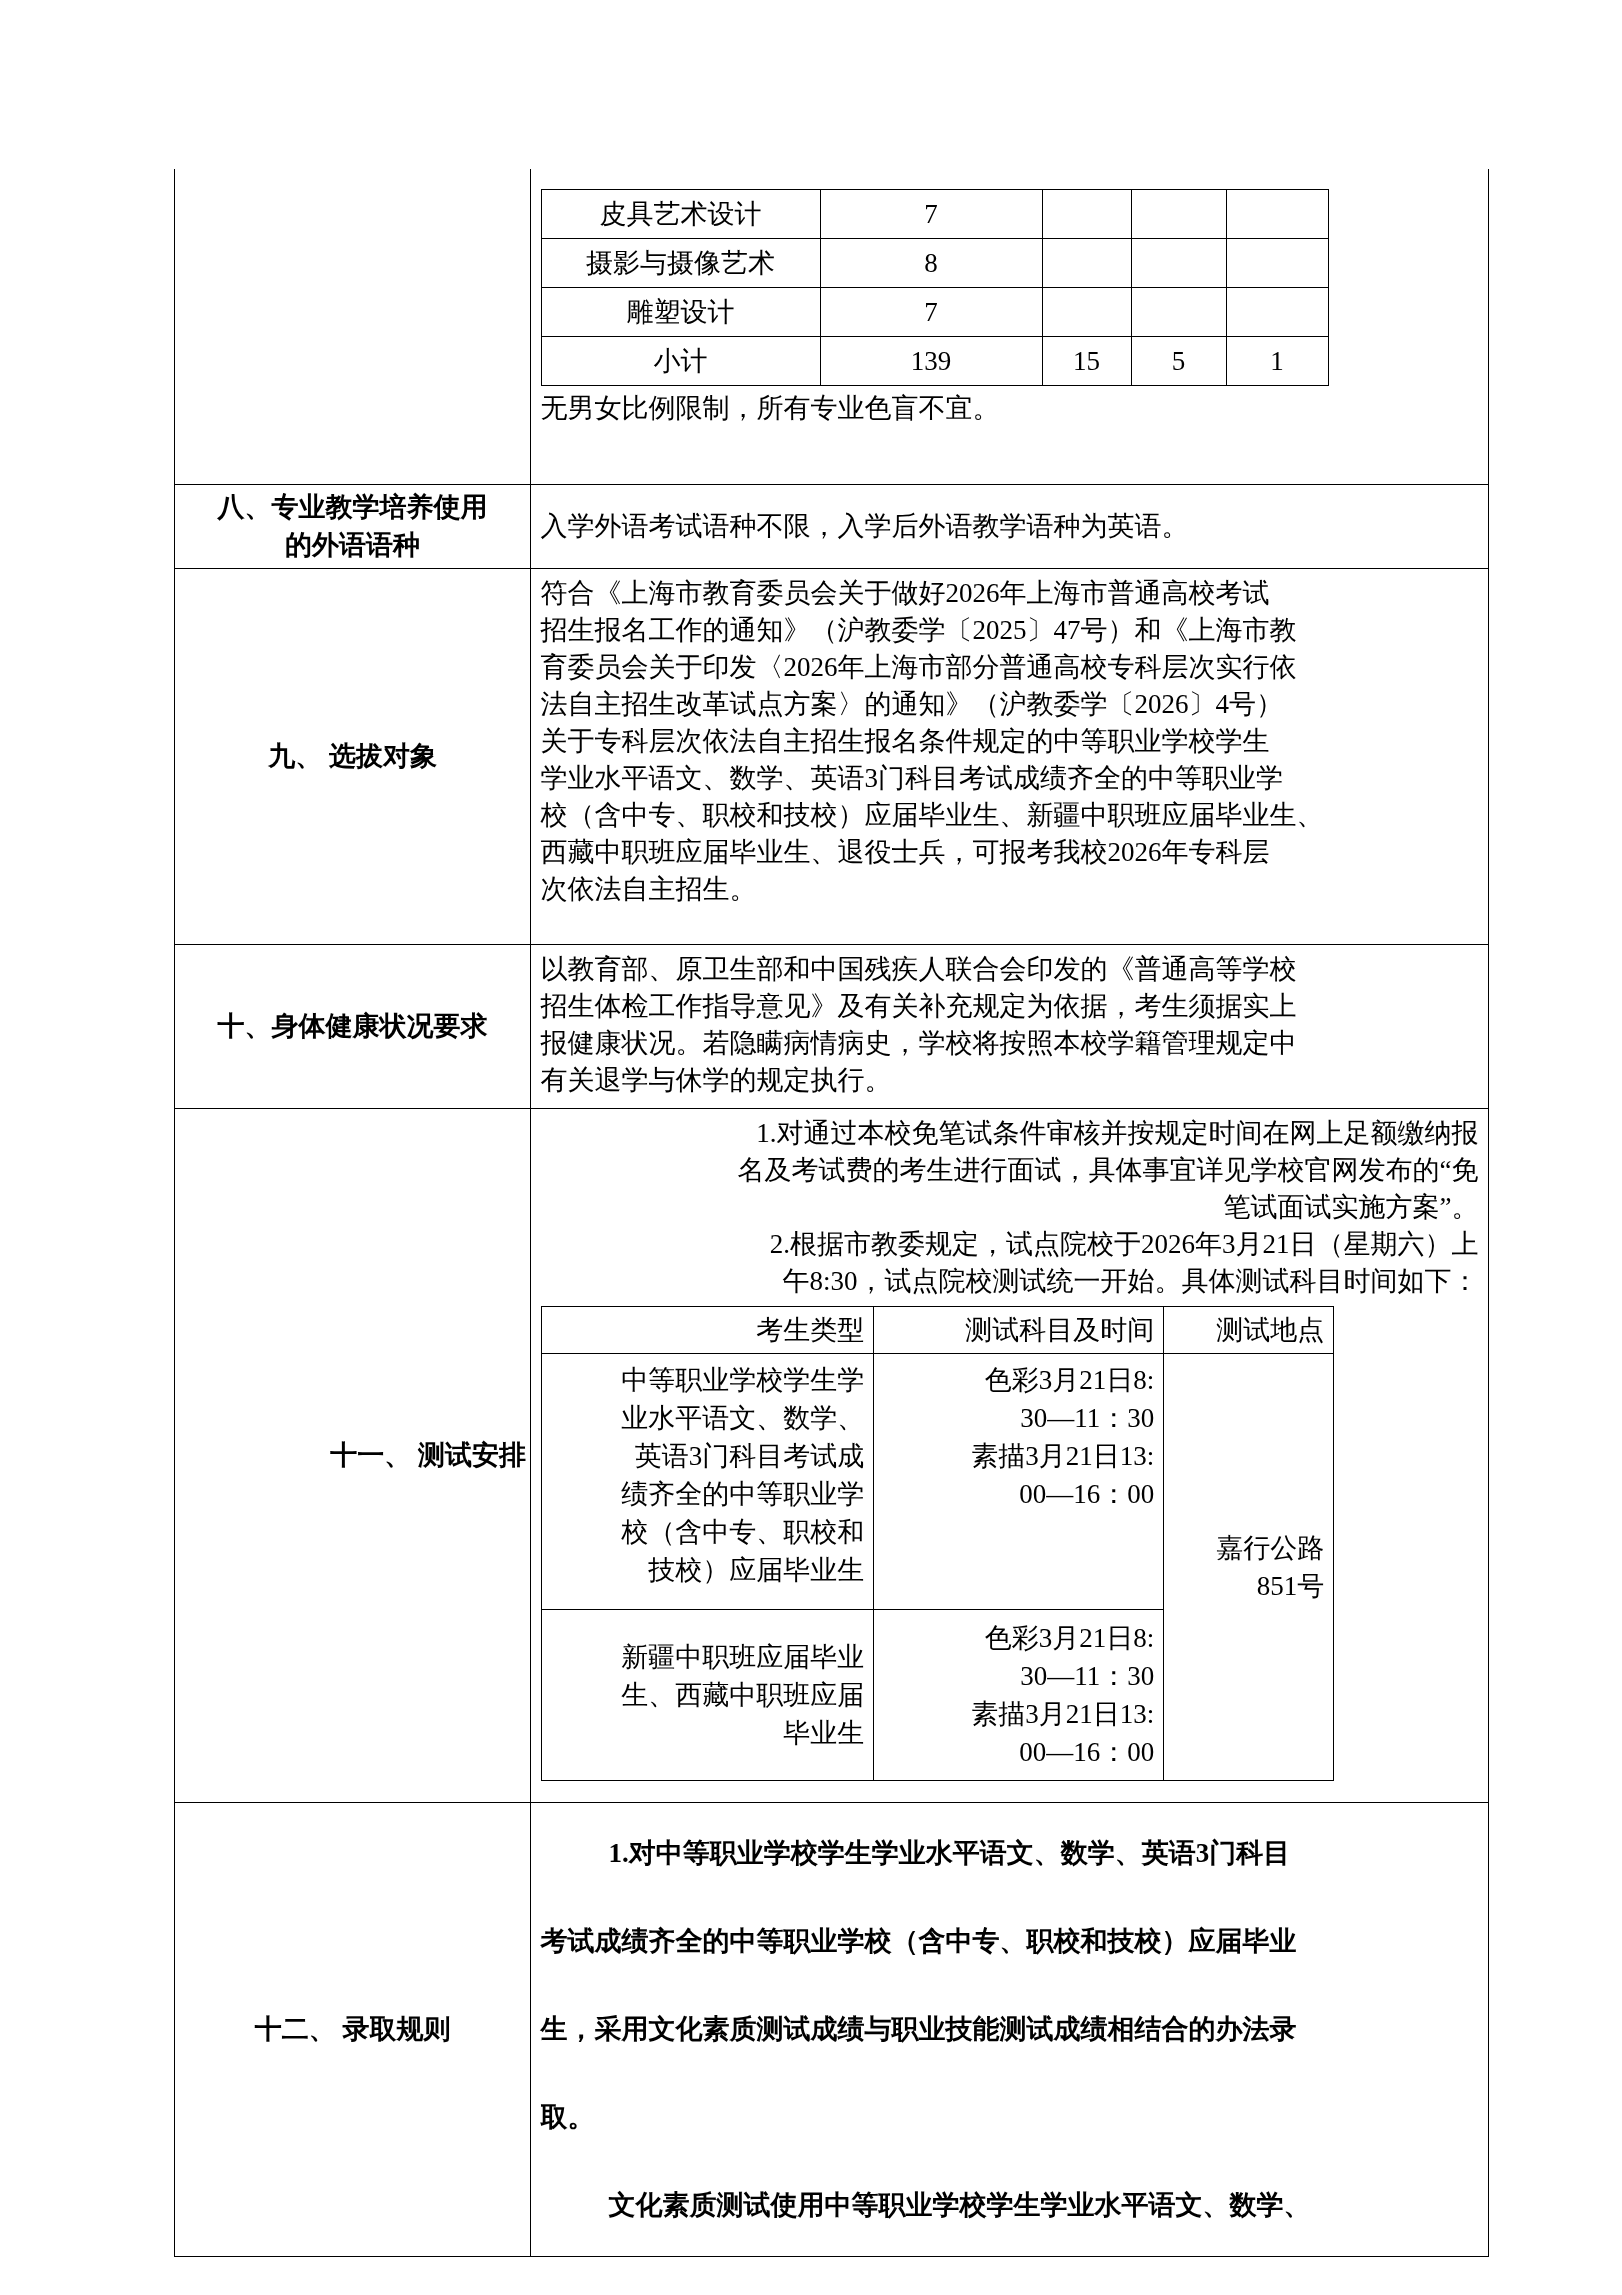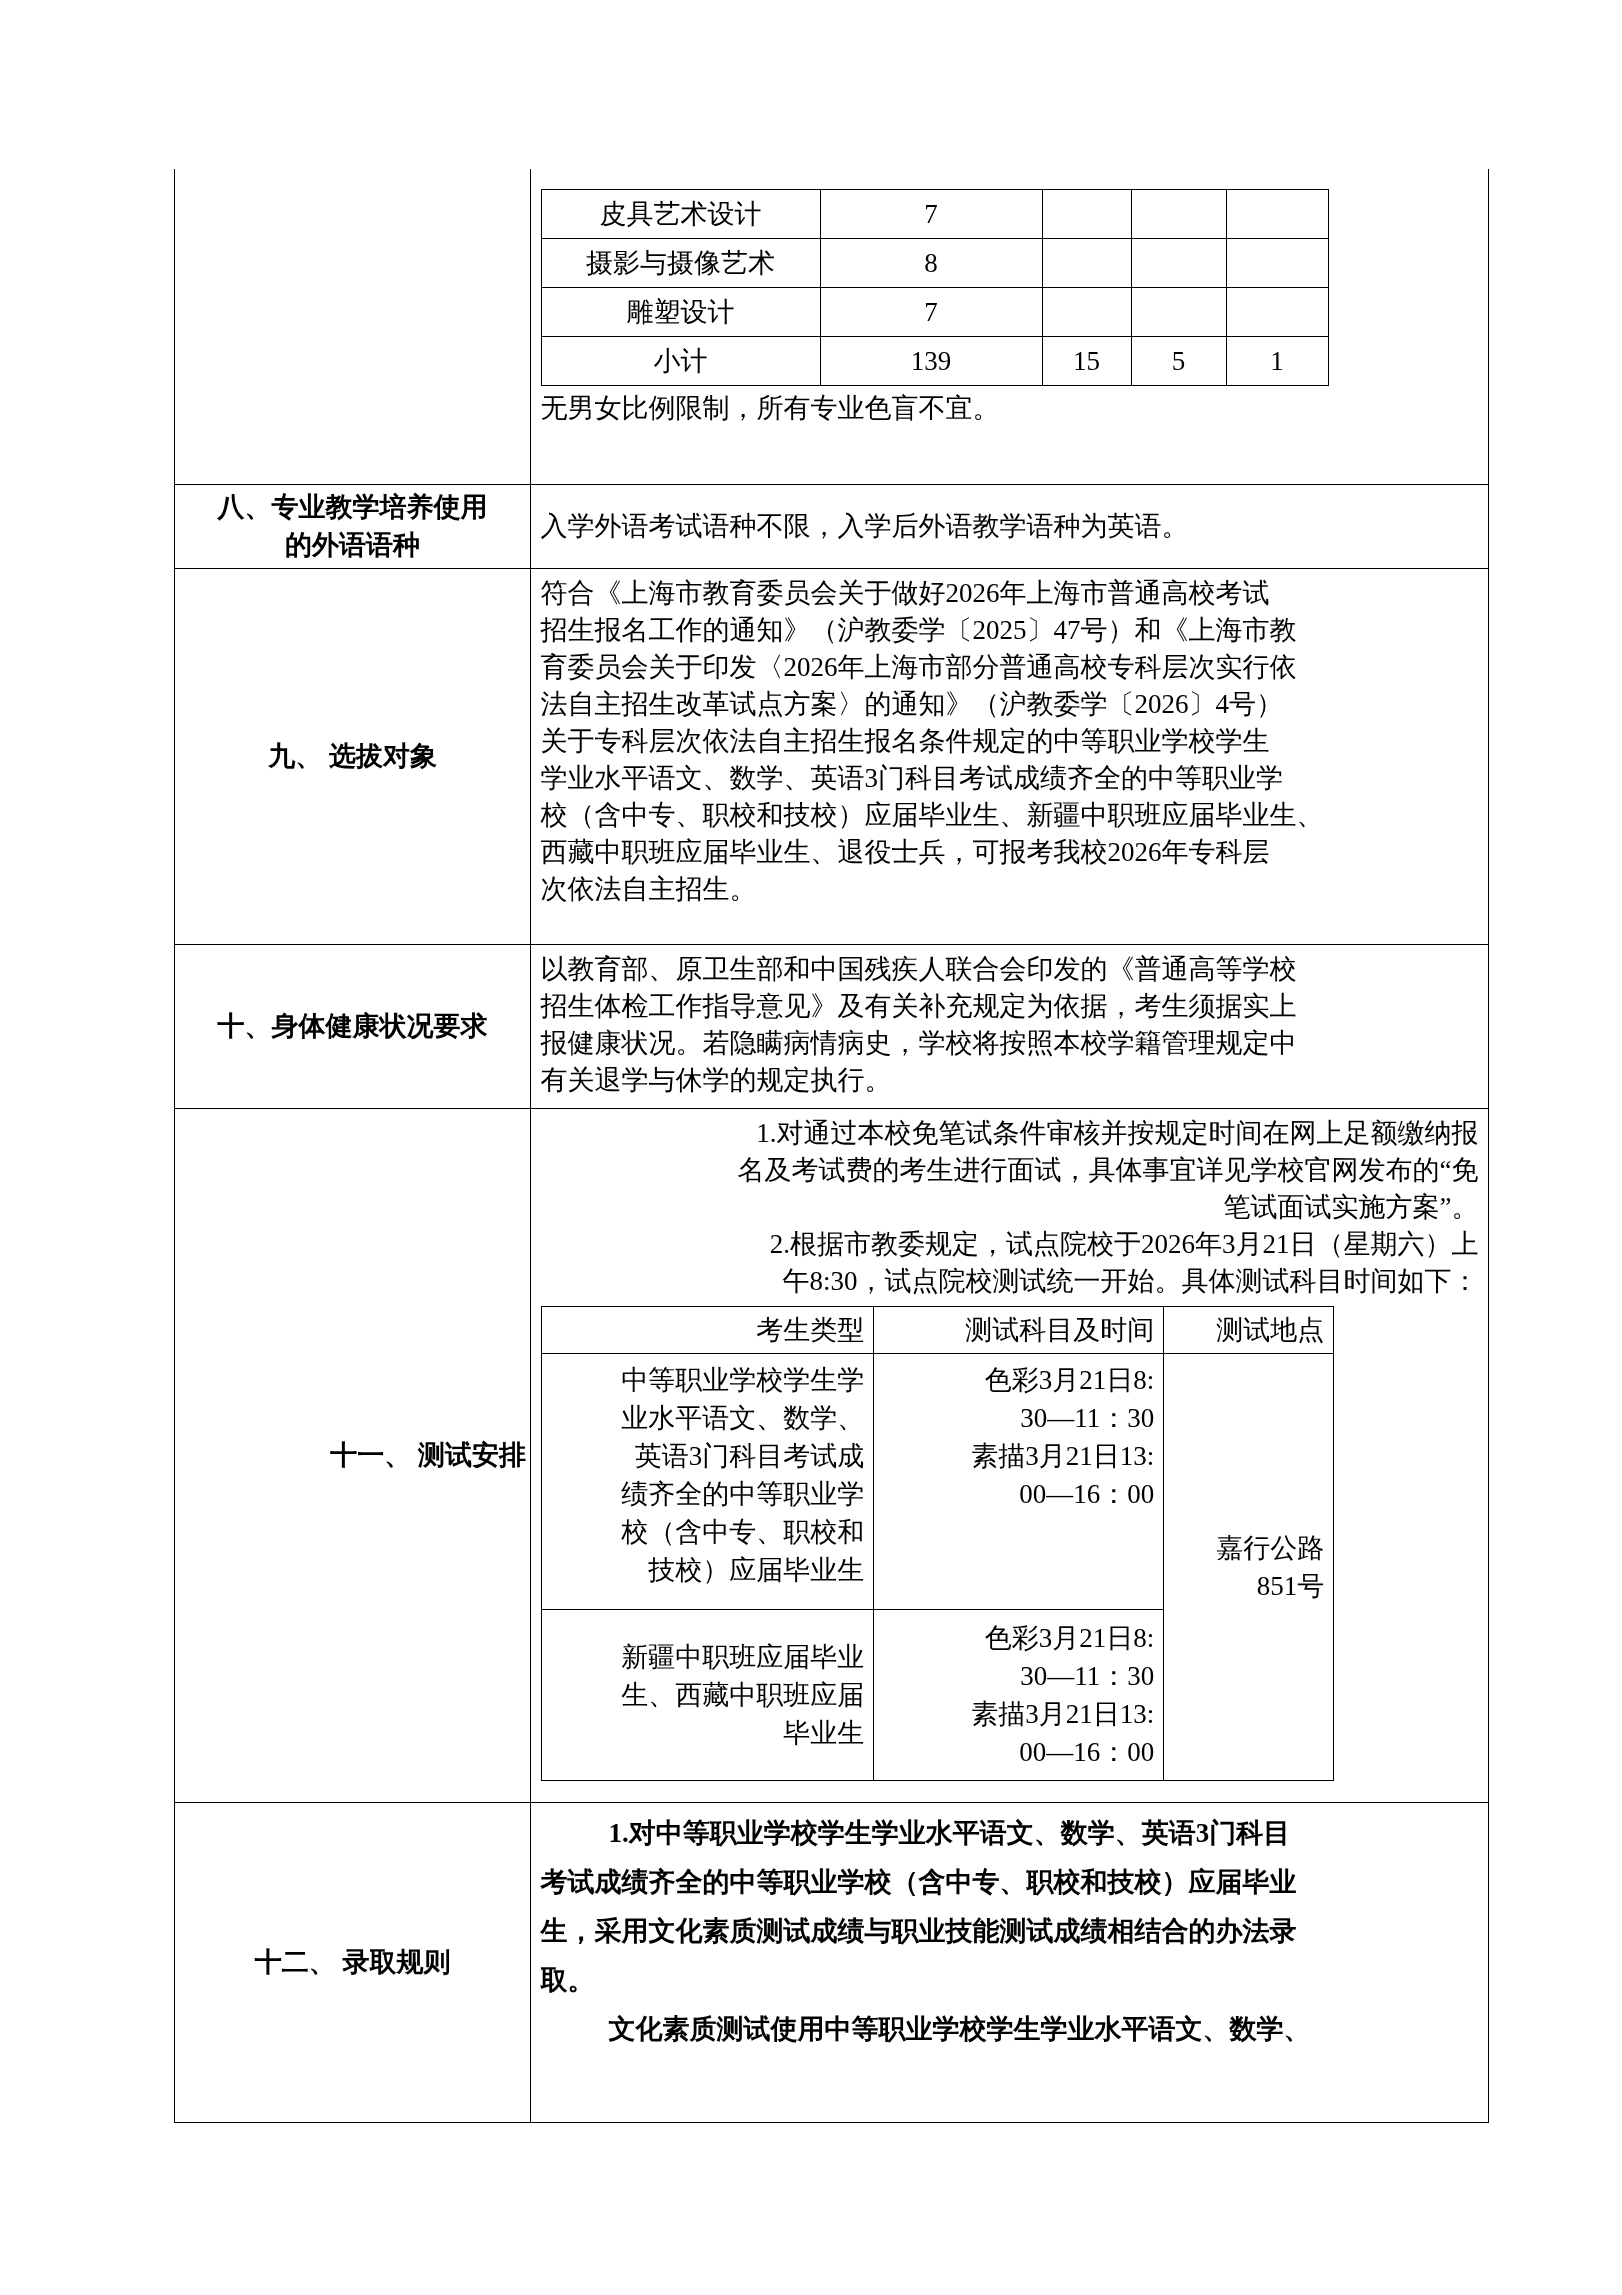--- a/index.html
+++ b/index.html
@@ -86,21 +86,21 @@
   .test-table .tt-header td { height: 42px; }
   .test-table .tt-row1 td { height: 256px; }
   .test-table .tt-row2 td { height: 171px; }
   .test-table .tt-row1 .tt-type,
   .test-table .tt-row1 .tt-subj { vertical-align: top; padding-top: 6.8px; margin-left: 16px; }
 
   
   .admit-para {
     white-space: pre-line;
     font-weight: bold;
-    line-height: 49px;
+    line-height: 88px;
     text-indent: 68px;
   }
 </style>
 </head>
 <body>
 
 <table class="main-table">
   <colgroup>
     <col style="width:356px">
     <col style="width:958px">

